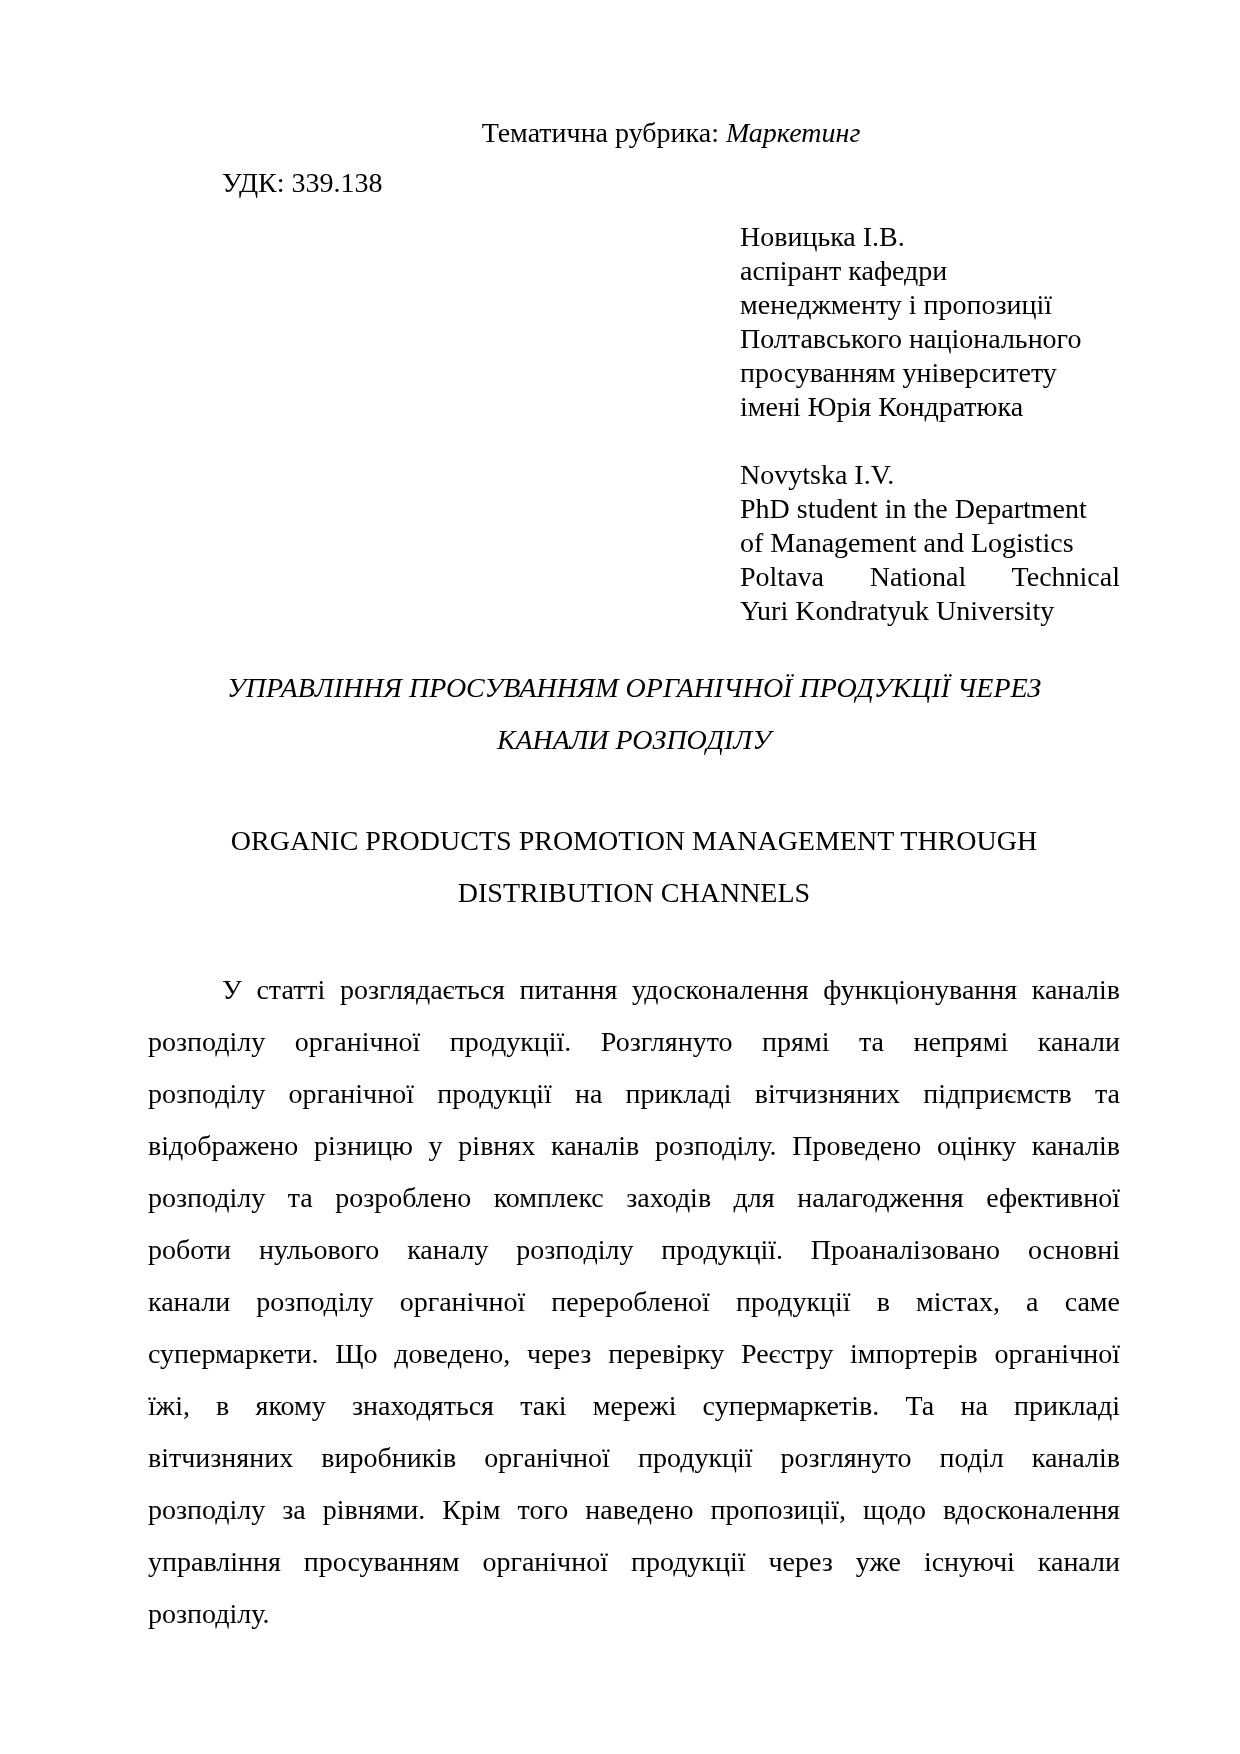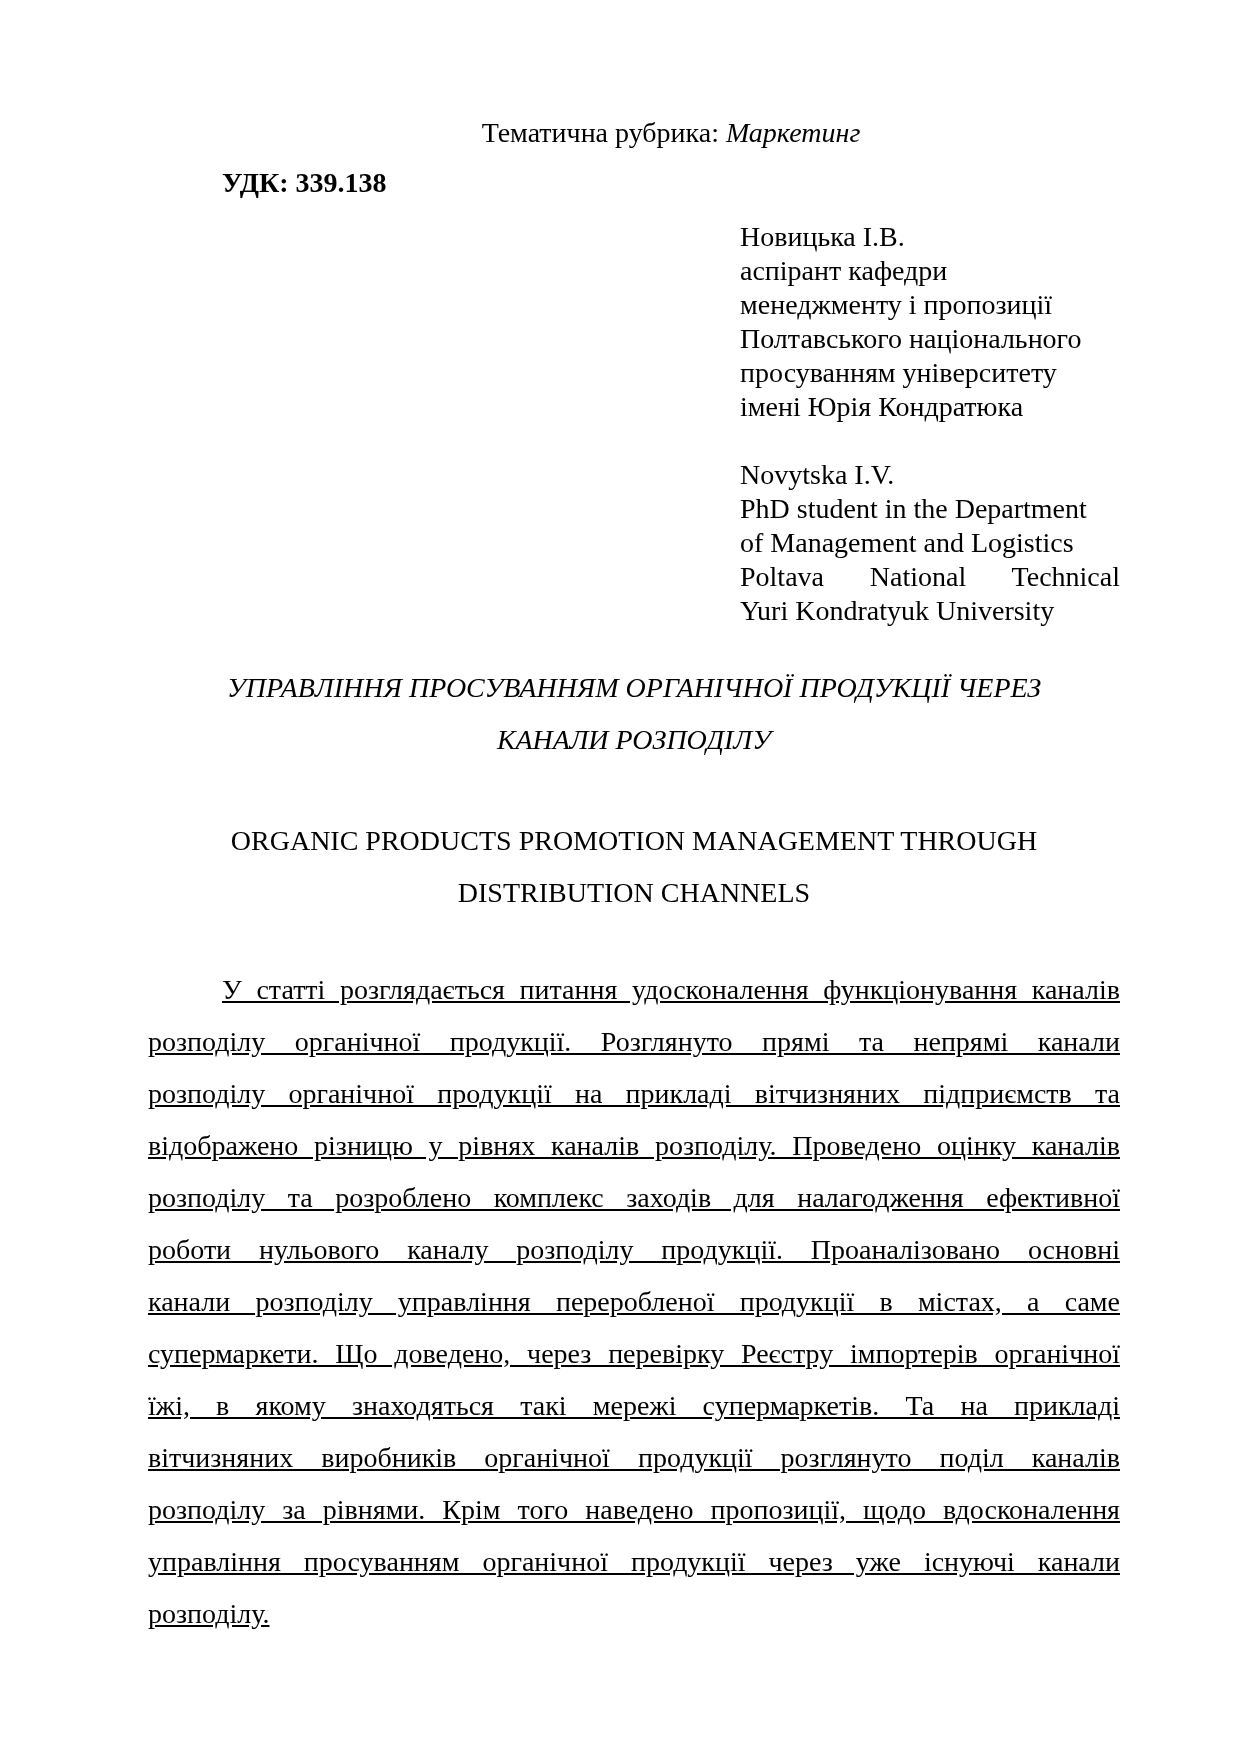--- a/index.html
+++ b/index.html
@@ -23,21 +23,20 @@
   .rubric-line {
     text-align: center;
     padding-left: 74px;   
     line-height: 50px;
     white-space: nowrap;
   }
   .rubric-value { font-style: italic; }
   .udc-line {
     padding-left: 74px;
     line-height: 50px;
-    font-weight: bold;
   }
   .authors-block {
     margin-left: 592px;
     width: 380px;
     margin-top: 12px;
     line-height: 34px;
   }
   .author-line { text-align: left; }
   .author-line.justify-line {
     text-align: justify;
@@ -50,21 +49,20 @@
   }
   .title-uk { margin-top: 34px; font-style: italic; }
   .title-en { margin-top: 49px; text-align: center; }
   .abstract {
     margin-top: 45px;
     line-height: 52px;
   }
   .abs-line {
     text-align: justify;
     text-align-last: justify;
-    text-decoration: underline;
   }
   .abs-line.first { padding-left: 74px; }
   .abs-line.last  { text-align-last: left; }
 </style>
 </head>
 <body>
 
 <div class="page">
 
   <div class="rubric-line">
@@ -98,21 +96,21 @@
     <div>DISTRIBUTION CHANNELS</div>
   </div>
 
   <div class="abstract">
     <div class="abs-line first">У статті розглядається питання удосконалення функціонування каналів</div>
     <div class="abs-line">розподілу органічної продукції. Розглянуто прямі та непрямі канали</div>
     <div class="abs-line">розподілу органічної продукції на прикладі вітчизняних підприємств та</div>
     <div class="abs-line">відображено різницю у рівнях каналів розподілу. Проведено оцінку каналів</div>
     <div class="abs-line">розподілу та розроблено комплекс заходів для налагодження ефективної</div>
     <div class="abs-line">роботи нульового каналу розподілу продукції. Проаналізовано основні</div>
-    <div class="abs-line">канали розподілу управління переробленої продукції в містах, а саме</div>
+    <div class="abs-line">канали розподілу органічної переробленої продукції в містах, а саме</div>
     <div class="abs-line">супермаркети. Що доведено, через перевірку Реєстру імпортерів органічної</div>
     <div class="abs-line">їжі, в якому знаходяться такі мережі супермаркетів. Та на прикладі</div>
     <div class="abs-line">вітчизняних виробників органічної продукції розглянуто поділ каналів</div>
     <div class="abs-line">розподілу за рівнями. Крім того наведено пропозиції, щодо вдосконалення</div>
     <div class="abs-line">управління просуванням органічної продукції через уже існуючі канали</div>
     <div class="abs-line last">розподілу.</div>
   </div>
 
 </div>
 

